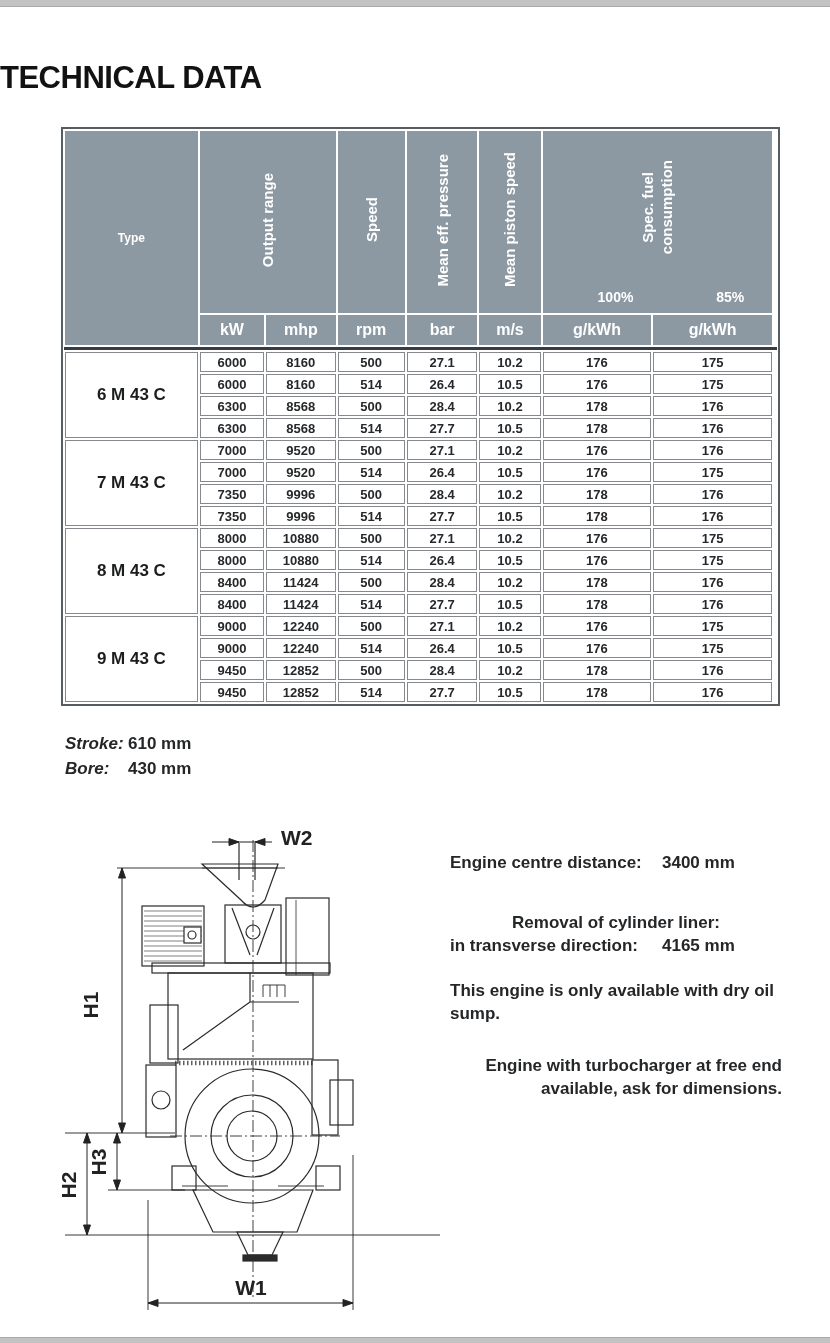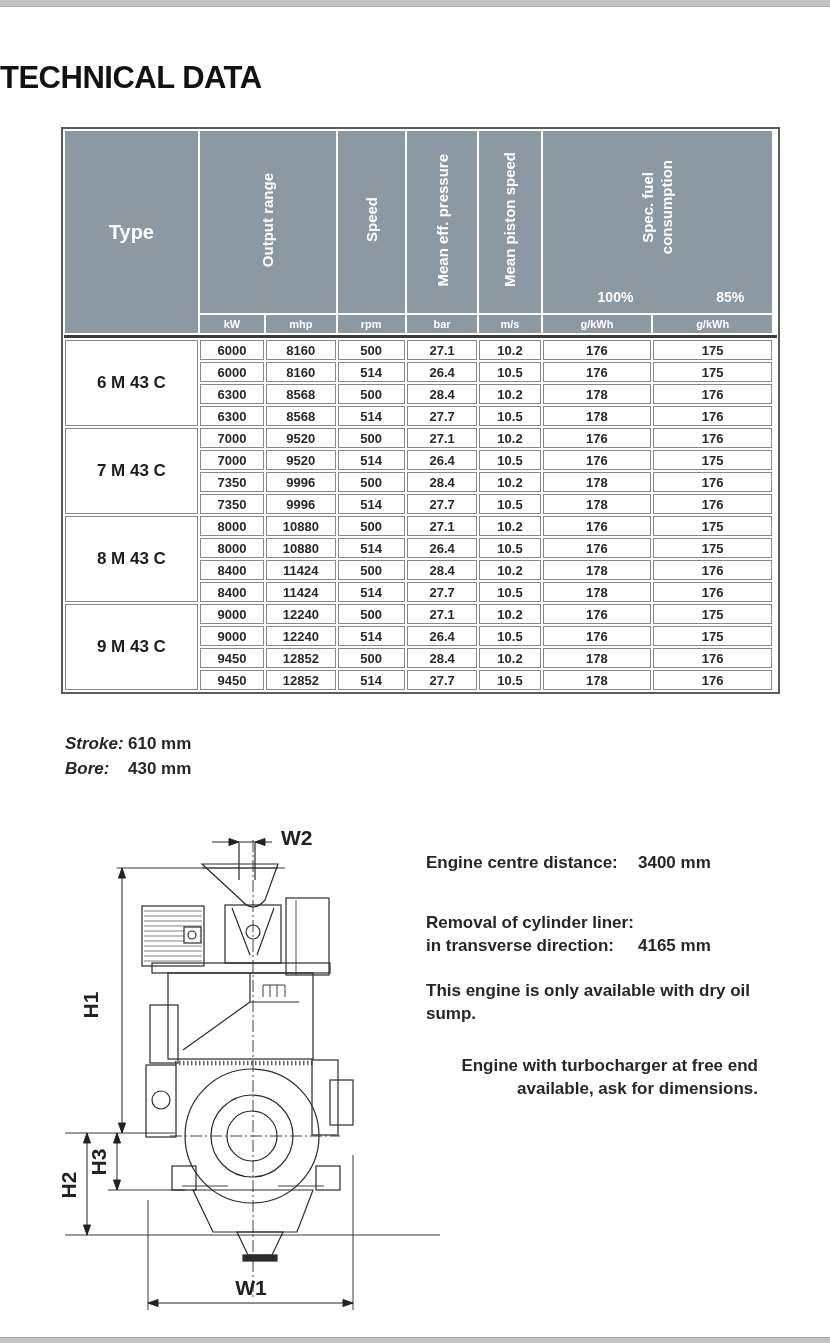--- a/index.html
+++ b/index.html
@@ -10,43 +10,43 @@
   .title{position:absolute;top:60px;left:0;width:830px;text-align:left;
          font-size:31px;font-weight:700;letter-spacing:-.5px;color:#121212;}
 
   
   .table-block{position:absolute;left:61px;top:127px;width:715px;border:2px solid #565c60;background:#fff;}
   table{border-collapse:separate;border-spacing:2.5px;table-layout:fixed;width:711px;}
   col.c-type{width:132px}col.c-kw{width:64px}col.c-mhp{width:69px}col.c-rpm{width:67px}
   col.c-bar{width:70px}col.c-ms{width:61px}col.c-f100{width:108px}col.c-f85{width:118px}
   th{background:#8d99a2;color:#fff;font-weight:700;vertical-align:middle;text-align:center;padding:0;}
   .hdr-main th{height:182px;}
-  .hdr-units th{height:18px;font-size:11px;}
+  .hdr-units th{height:30px;font-size:16px;}
   .vtext{writing-mode:vertical-rl;transform:rotate(180deg);font-size:15px;line-height:17px;display:inline-block;}
-  .type-th{font-size:20px;text-align:center;}
+  .type-th{font-size:12px;text-align:center;}
   .fuel-cell{position:relative;}
   .fuel-rot{display:flex;justify-content:center;gap:2px;align-items:center;height:100%;padding-bottom:30px;box-sizing:border-box;}
   .fuel-loads{position:absolute;left:0;right:0;bottom:8px;display:flex;font-size:14px;}
   .fuel-loads span{flex:1;padding-left:31px;}
   .thick-line{height:3px;background:#373c40;margin:0 1px;}
   td{background:#fff;border:1px solid #85898d;text-align:center;vertical-align:middle;
      font-size:13px;font-weight:700;color:#26282a;height:18px;padding:0;}
   td.type-cell{font-size:17px;font-weight:700;color:#1b1d1f;}
 
   
   .specs{position:absolute;top:731px;left:0;width:830px;font-size:17px;font-weight:600;line-height:25px;color:#242628;}
   .stroke-bore{position:absolute;left:65px;top:0;}
   .stroke-bore .lbl{display:inline-block;width:63px;font-style:italic;}
   .lube{position:absolute;left:255px;top:0;}
 
   
-  .notes{position:absolute;left:426px;top:851px;width:332px;font-size:17px;font-weight:600;line-height:23px;color:#242628;}
+  .notes{position:absolute;left:450px;top:851px;width:332px;font-size:17px;font-weight:600;line-height:23px;color:#242628;}
   .kv{display:flex;}
   .kv .k{width:212px;flex:none;}
-  .mt1{margin-top:37px;}
+  .mt1{margin-top:37px;text-align:center;}
   .mt2{margin-top:22px;}
   .mt3{margin-top:29px;text-align:right;}
 
   
   .drawing{position:absolute;left:55px;top:805px;}
   svg text{font-family:"Liberation Sans",sans-serif;font-size:21px;font-weight:700;fill:#222;}
 </style>
 </head>
 <body>
 

